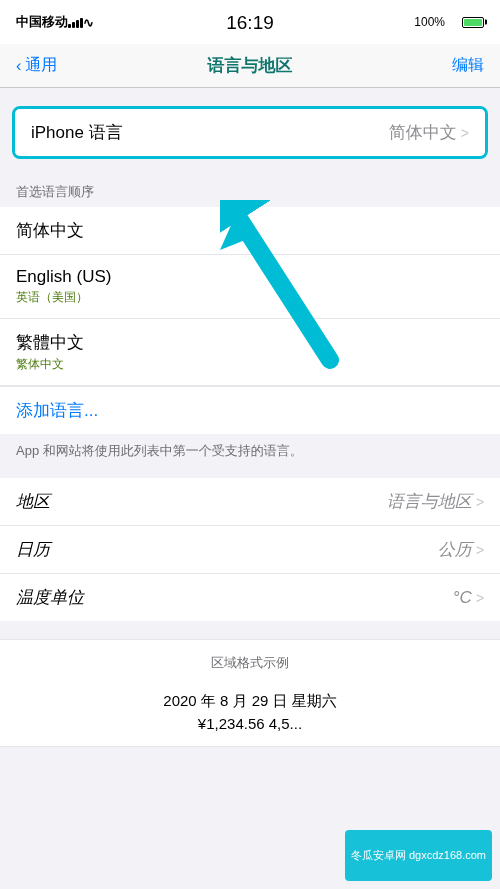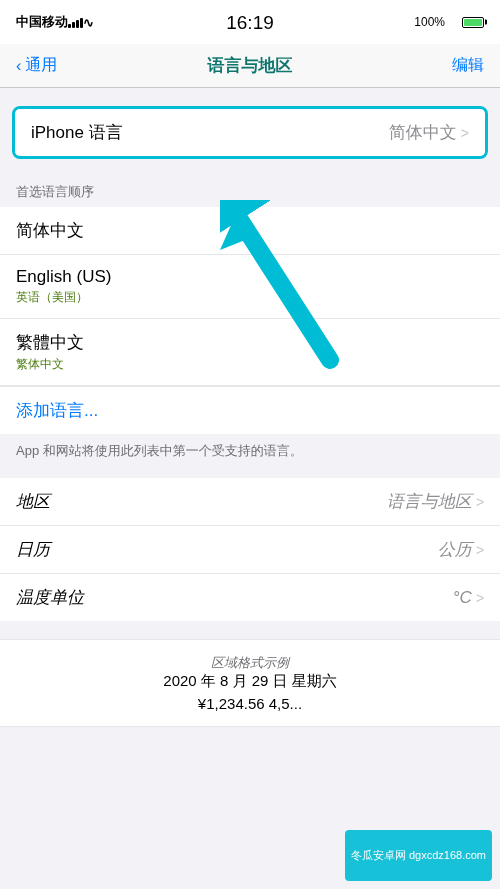--- a/index.html
+++ b/index.html
@@ -222,22 +222,21 @@
       margin-top: 18px;
       background: #fff;
       border-top: 1px solid #e5e5ea;
       border-bottom: 1px solid #e5e5ea;
       padding: 14px 16px;
       text-align: center;
     }
     .format-title {
       font-size: 13px;
       color: #6d6d72;
-      margin-bottom: 0;
-      font-style: italic;
+      margin-bottom: 20px;
     }
     .format-time {
       font-size: 17px;
       color: #000;
       margin-bottom: 4px;
     }
     .format-date {
       font-size: 15px;
       color: #000;
       margin-bottom: 4px;

